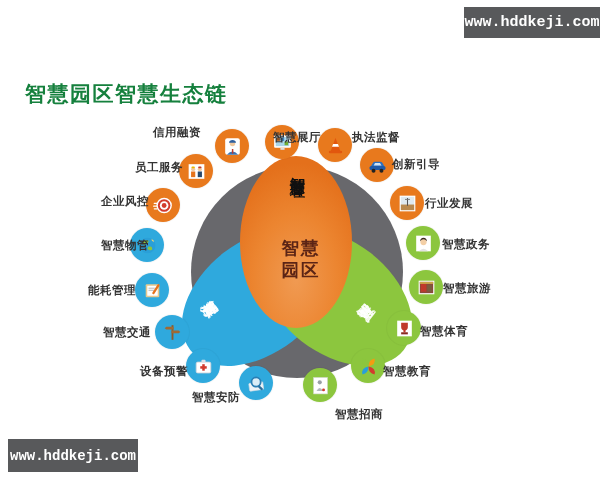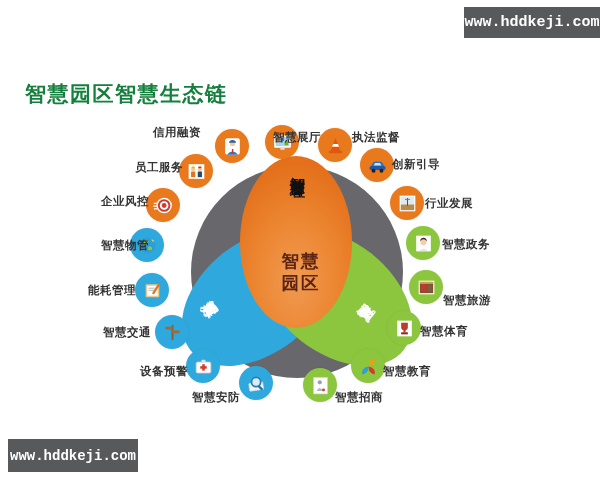--- a/index.html
+++ b/index.html
@@ -51,21 +51,21 @@
     <ellipse cx="336" cy="297" rx="56" ry="86" transform="rotate(-52 336 297)" fill="#8cc63e"></ellipse>
     <ellipse cx="296" cy="242" rx="56" ry="86" fill="url(#orangeGrad)"></ellipse>
   </svg>
 
   <div class="seg-vertical" style="left:297px;top:165px;">智慧管理</div>
 
   <div class="seg-rot seg-rot-left" style="left:224px;top:299px;">智慧服务</div>
 
   <div class="seg-rot seg-rot-right" style="left:352px;top:301px;">智慧产业</div>
 
-  <div class="center-label" style="left: 301px; top: 260px; color: rgb(91, 36, 21); margin-top: 13px;">智慧
+  <div class="center-label" style="left: 301px; top: 260px; color: rgb(91, 36, 21);">智慧
 园区</div>
 
   <div id="nodes">
       <div class="node-bubble" style="left: 282px; top: 142px; background: rgb(232, 121, 29);">
         <svg width="23" height="23" viewBox="0 0 22 22">
           <rect x="3" y="4" width="16" height="12" rx="1" fill="#fff"></rect>
           <rect x="4.5" y="5.5" width="13" height="9" fill="#a9d6ea"></rect>
           <rect x="5.3" y="6.3" width="3.2" height="3.2" fill="#e5731c"></rect>
           <rect x="9.4" y="6.3" width="3.2" height="3.2" fill="#3d84c0"></rect>
           <rect x="13" y="10.2" width="3.4" height="3.4" fill="#6fae2f"></rect>
@@ -112,21 +112,21 @@
       <div class="node-label" style="left: 466px; top: 244px;">智慧政务</div>
       <div class="node-bubble" style="left: 426px; top: 287px; background: rgb(140, 198, 62);">
         <svg width="23" height="23" viewBox="0 0 22 22">
           <rect x="3.5" y="4.5" width="15" height="13" fill="#fff"></rect>
           <rect x="4.6" y="5.6" width="12.8" height="10.8" fill="#8a4a3a"></rect>
           <rect x="5.6" y="7" width="5.2" height="8" fill="#c0392b"></rect>
           <rect x="11.6" y="8.4" width="4.6" height="6.6" fill="#7a5c3e"></rect>
           <rect x="4.6" y="5.6" width="12.8" height="2" fill="#caa24a"></rect>
         </svg>
       </div>
-      <div class="node-label" style="left: 467px; top: 288px; margin-top: 12px;">智慧旅游</div>
+      <div class="node-label" style="left: 467px; top: 288px;">智慧旅游</div>
       <div class="node-bubble" style="left: 404px; top: 328px; background: rgb(140, 198, 62);">
         <svg width="23" height="23" viewBox="0 0 22 22">
           <rect x="4" y="3.5" width="14" height="15" fill="#fff"></rect>
           <path d="M7.8 5.4 h6.4 v4.2 a3.2 3.2 0 0 1 -6.4 0 Z" fill="#c0392b"></path>
           <rect x="10" y="12" width="2" height="2.6" fill="#c0392b"></rect>
           <rect x="7.8" y="14.6" width="6.4" height="2" fill="#8a2a20"></rect>
         </svg>
       </div>
       <div class="node-label" style="left: 444px; top: 331px;">智慧体育</div>
       <div class="node-bubble" style="left: 368px; top: 366px; background: rgb(140, 198, 62);">
@@ -139,21 +139,21 @@
       </div>
       <div class="node-label" style="left: 407px; top: 371px;">智慧教育</div>
       <div class="node-bubble" style="left: 320px; top: 385px; background: rgb(140, 198, 62);">
         <svg width="23" height="23" viewBox="0 0 22 22">
           <rect x="4.5" y="3.5" width="13" height="15.5" fill="#fff" stroke="#ddd" stroke-width="0.6"></rect>
           <circle cx="10.3" cy="8" r="2" fill="#9aa0a6"></circle>
           <path d="M7.2 16.2 Q10.3 10.6 13.4 16.2 Z" fill="#b3b9c0"></path>
           <circle cx="13.9" cy="15.2" r="1.4" fill="#d23c2e"></circle>
         </svg>
       </div>
-      <div class="node-label" style="left: 359px; top: 397px; text-align: right;">智慧招商</div>
+      <div class="node-label" style="left: 359px; top: 414px; text-align: right;">智慧招商</div>
       <div class="node-bubble" style="left: 256px; top: 383px; background: rgb(47, 169, 221);">
         <svg width="23" height="23" viewBox="0 0 22 22">
           <rect x="4" y="10" width="13.5" height="7.5" rx="1" fill="#eef4f8" transform="rotate(-8 11 14)" stroke="#c8d8e2" stroke-width="0.6"></rect>
           <circle cx="10.6" cy="9.6" r="4.4" fill="#d9edf7" stroke="#2a7fb5" stroke-width="1.7"></circle>
           <rect x="13.6" y="12.6" width="5.4" height="2.2" rx="1.1" fill="#2a6f9e" transform="rotate(42 13.6 12.6)"></rect>
         </svg>
       </div>
       <div class="node-label" style="left: 216px; top: 397px;">智慧安防</div>
       <div class="node-bubble" style="left: 203px; top: 366px; background: rgb(47, 169, 221);">
         <svg width="23" height="23" viewBox="0 0 22 22">

